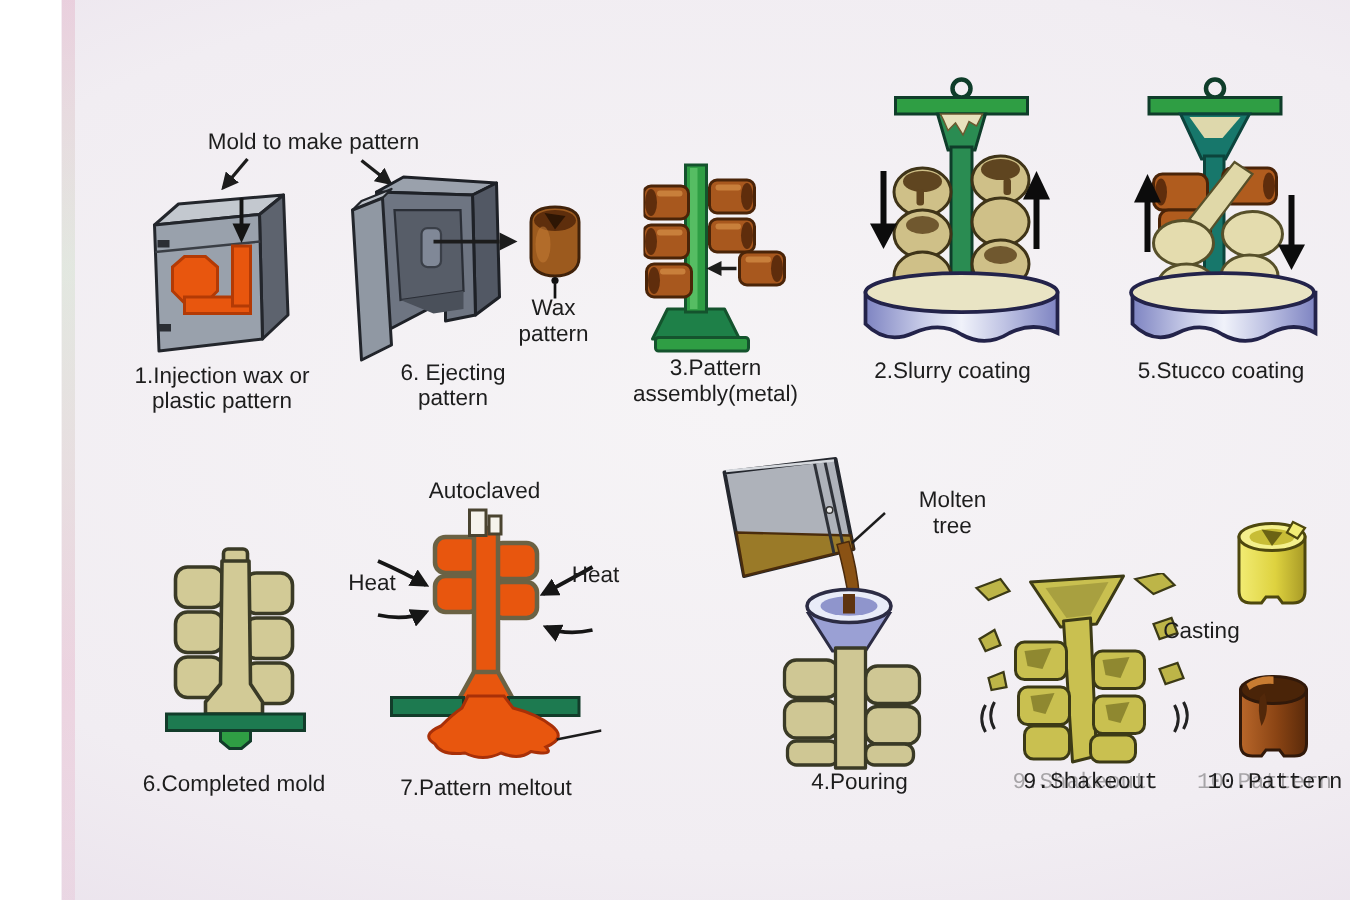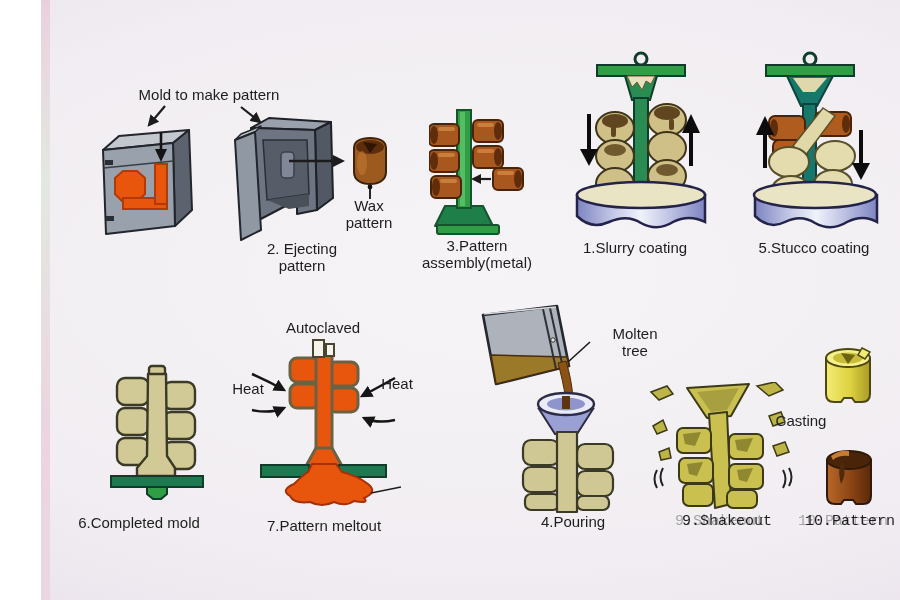--- a/index.html
+++ b/index.html
@@ -49,39 +49,43 @@
       <rect x="7" y="90" width="8" height="5" fill="#2b2e34"></rect>
       <polygon points="16,52 24,45 38,45 46,52 46,68 38,76 24,76 16,68" fill="#e8560e" stroke="#b33a05" stroke-width="2"></polygon>
       <rect x="24" y="72" width="44" height="11" fill="#e8560e" stroke="#b33a05" stroke-width="2"></rect>
       <rect x="56" y="38" width="12" height="40" fill="#e8560e" stroke="#b33a05" stroke-width="2"></rect>
       <g>
         <line x1="62" y1="6" x2="62" y2="24" stroke="#141414" stroke-width="2.6"></line>
         <polygon points="56,23 68,23 62,36" fill="#141414"></polygon>
       </g>
     </svg>
   </div>
+  <div class="lbl" style="left:107px;top:243px">
+    <div>1.Injection wax or</div>
+    <div>plastic pattern</div>
+  </div>
 
   <div class="fig" style="left:192px;top:114px">
     <svg width="118" height="130" viewBox="0 0 118 130">
       <polygon points="18,14 36,4 98,8 82,16" fill="#9aa1ac" stroke="#1e2127" stroke-width="2" stroke-linejoin="round"></polygon>
       <polygon points="82,16 98,8 100,84 84,96" fill="#525864" stroke="#1e2127" stroke-width="2" stroke-linejoin="round"></polygon>
       <polygon points="18,14 82,16 84,96 64,100 64,86 22,108" fill="#6e7582" stroke="#1e2127" stroke-width="2" stroke-linejoin="round"></polygon>
       <polygon points="30,26 74,26 76,80 34,86" fill="#575d68" stroke="#2a2e36" stroke-width="1.5"></polygon>
       <polygon points="34,86 76,80 76,92 56,95" fill="#4a505a"></polygon>
       <rect x="48" y="38" width="13" height="26" rx="4" fill="#808897" stroke="#3a3f48" stroke-width="1.5"></rect>
       <polygon points="2,26 8,20 28,12 22,18" fill="#bcc1c9" stroke="#22252b" stroke-width="1.5" stroke-linejoin="round"></polygon>
       <polygon points="2,26 22,18 28,116 8,126" fill="#9098a3" stroke="#22252b" stroke-width="2" stroke-linejoin="round"></polygon>
       <g>
         <line x1="56" y1="47" x2="100" y2="47" stroke="#1c1c1c" stroke-width="2.5"></line>
         <polygon points="100,41 100,53 112,47" fill="#1c1c1c"></polygon>
       </g>
     </svg>
   </div>
   <div class="lbl" style="left:261px;top:241px">
-    <div>2. Ejecting</div>
+    <div>6. Ejecting</div>
     <div>pattern</div>
   </div>
 
   <div class="fig" style="left:308px;top:136px">
     <svg width="42" height="64" viewBox="0 0 42 64">
       <path d="M5,12 C5,5 12,2 21,2 C30,2 37,5 37,12 L37,36 C37,44 30,48 21,48 C12,48 5,44 5,36 Z" fill="#9c5a1e" stroke="#40220a" stroke-width="2"></path>
       <ellipse cx="21" cy="11" rx="14" ry="7" fill="#5e2e0c"></ellipse>
       <polygon points="14,6 28,8 21,17" fill="#2e1604"></polygon>
       <ellipse cx="13" cy="27" rx="5" ry="12" fill="#c47c34" opacity="0.55"></ellipse>
       <circle cx="21" cy="51" r="2.4" fill="#111"></circle>
@@ -177,21 +181,21 @@
       <g>
         <line x1="18" y1="64" x2="18" y2="102" stroke="#0c0c0c" stroke-width="4"></line>
         <polygon points="9,99 27,99 18,116" fill="#0c0c0c"></polygon>
       </g>
       <g>
         <line x1="120" y1="116" x2="120" y2="80" stroke="#0c0c0c" stroke-width="4"></line>
         <polygon points="111,83 129,83 120,64" fill="#0c0c0c"></polygon>
       </g>
     </svg>
   </div>
-  <div class="lbl" style="left:594px;top:240px">1.Slurry coating</div>
+  <div class="lbl" style="left:594px;top:240px">2.Slurry coating</div>
 
   <div class="fig" style="left:708px;top:50px">
     <svg width="140" height="192" viewBox="0 0 140 192">
       <defs>
         <linearGradient id="gTub5" x1="0" y1="0" x2="1" y2="0">
           <stop offset="0" stop-color="#7e84c2"></stop>
             <stop offset="0.3" stop-color="#c8cce8"></stop>
             <stop offset="0.5" stop-color="#f0f2fa"></stop>
             <stop offset="0.72" stop-color="#c0c4e4"></stop>
             <stop offset="1" stop-color="#7e84c2"></stop>
@@ -238,21 +242,21 @@
         <rect x="56" y="18" width="32" height="27" rx="8"></rect>
         <rect x="56" y="48" width="32" height="27" rx="8"></rect>
         <rect x="56" y="78" width="32" height="27" rx="8"></rect>
         <rect x="42" y="2" width="16" height="10" rx="3"></rect>
         <polygon points="41,10 59,10 60,92 68,104 68,112 30,112 30,104 40,92"></polygon>
       </g>
       <rect x="4" y="112" width="92" height="11" fill="#1d7a50" stroke="#123c2a" stroke-width="2"></rect>
       <polygon points="40,123 60,123 60,130 54,135 46,135 40,130" fill="#2f9e44" stroke="#123c2a" stroke-width="2"></polygon>
     </svg>
   </div>
-  <div class="lbl" style="left:98px;top:515px">6.Completed mold</div>
+  <div class="lbl" style="left:115px;top:515px">6.Completed mold</div>
 
   <div class="lbl" style="left:282px;top:320px">Autoclaved</div>
   <div class="fig" style="left:205px;top:338px">
     <svg width="155" height="170" viewBox="0 0 155 170">
       <defs>
           <marker id="ah7" viewBox="0 0 10 10" refX="8" refY="5" markerWidth="5" markerHeight="5" orient="auto">
             <path d="M0,0 L10,5 L0,10 z" fill="#161616"></path>
           </marker>
         </defs>
       <g fill="#e8560e" stroke="#6b6244" stroke-width="3" stroke-linejoin="round">

